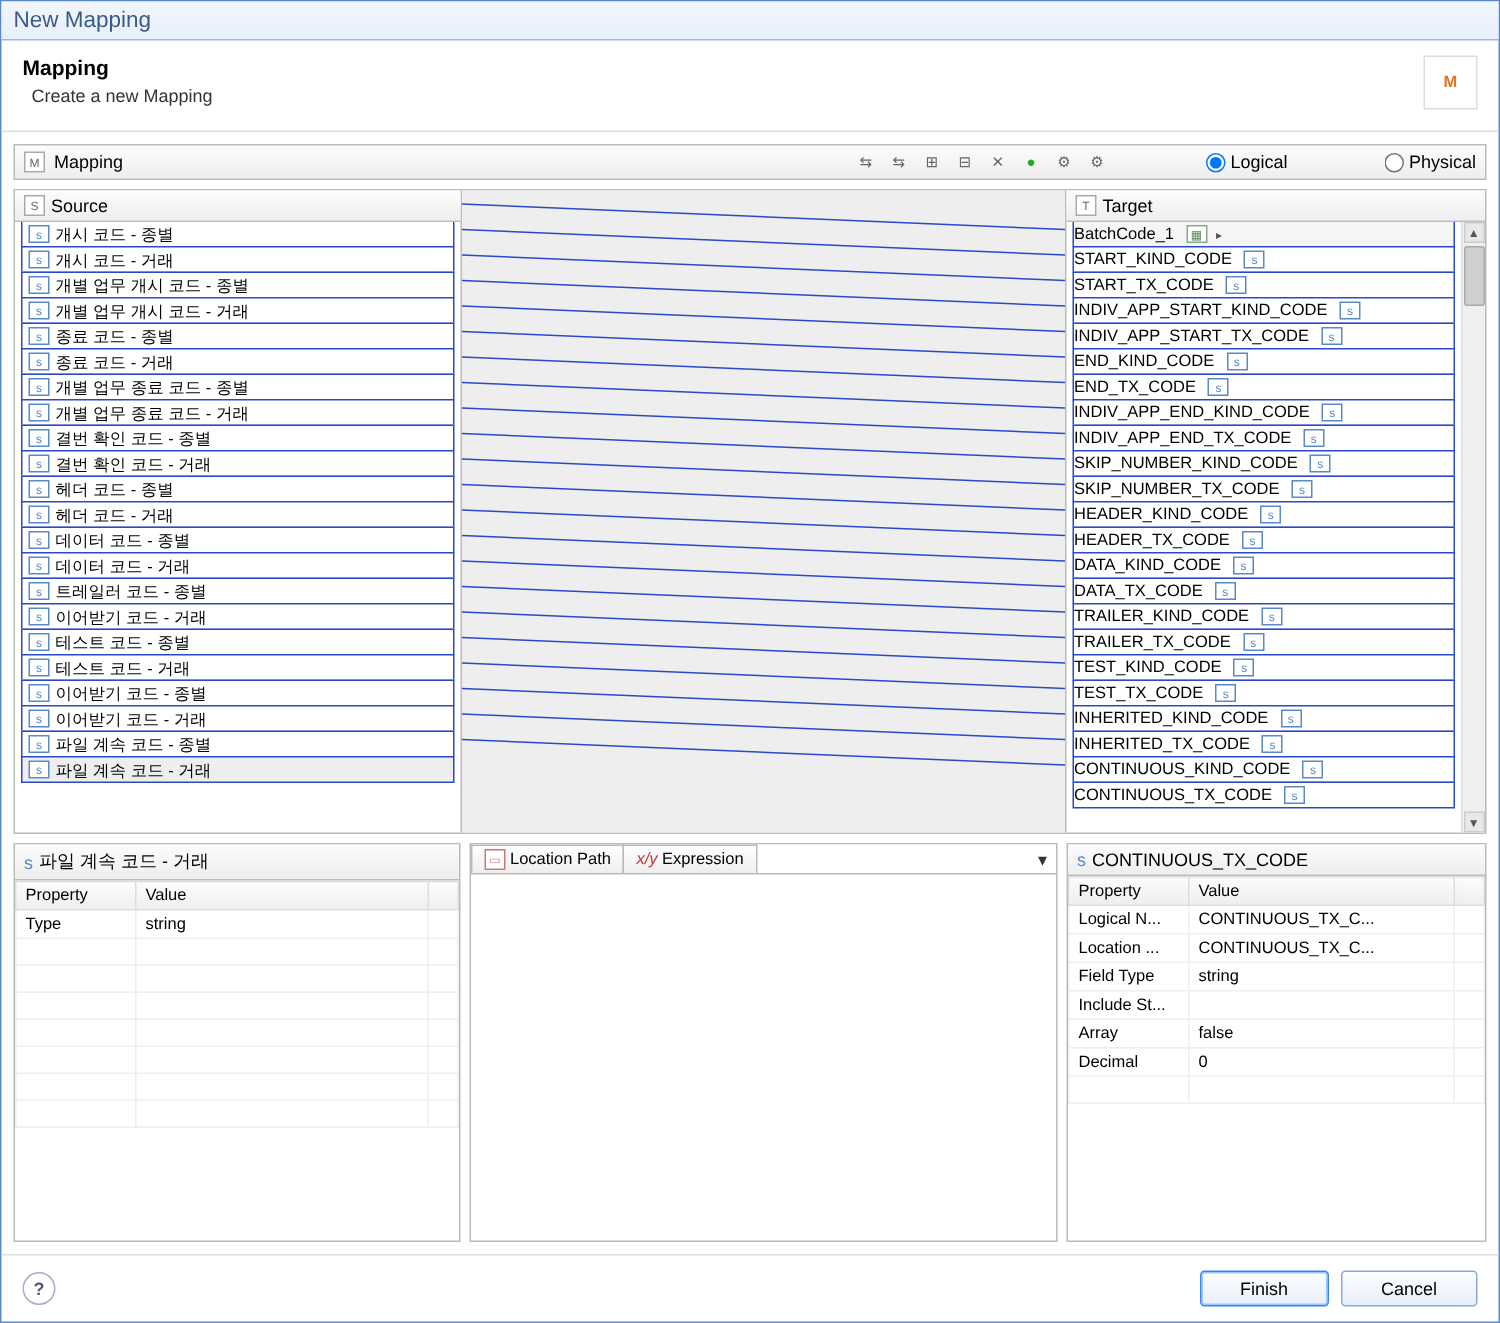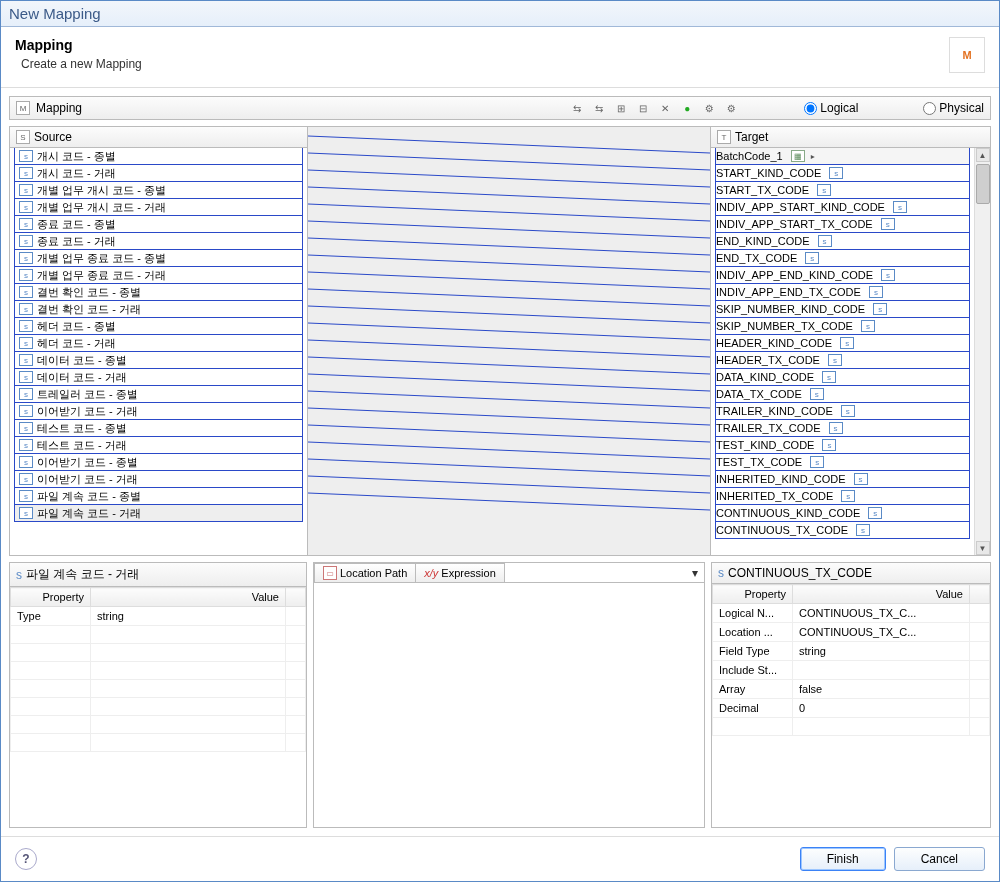--- a/index.html
+++ b/index.html
@@ -50,21 +50,21 @@
 .panel.mid { flex:1; }
 .panel.right { width: 280px; }
 .tabs { display:flex; }
 .tab { border:1px solid #bbb; border-bottom:none; padding:2px 8px; background:linear-gradient(#fff,#eee); font-size:11px; display:flex; align-items:center; gap:3px; }
 .tab + .tab { margin-left:-1px; }
 .panel.mid .phead { padding:0; background:#fff; border-bottom:1px solid #bbb; }
 .panel.mid .phead .spacer { flex:1; }
 .panel.mid .phead .dd { padding:2px 6px; color:#333; }
 
 .proptable { width:100%; border-collapse:collapse; font-size:11px; }
-.proptable th { text-align:right; font-weight:normal; background:linear-gradient(#fcfcfc,#eee); border:1px solid #ddd; padding:3px 6px; }
+.proptable th { text-align:left; font-weight:normal; background:linear-gradient(#fcfcfc,#eee); border:1px solid #ddd; padding:3px 6px; }
 .proptable td { border:1px solid #eee; padding:3px 6px; height:18px; }
 .proptable td:first-child { width:80px; }
 
 .footer { border-top:1px solid #ddd; padding:10px 14px; display:flex; align-items:center; gap:8px; }
 .footer .help { width:22px; height:22px; border:1px solid #aac; border-radius:11px; display:flex; align-items:center; justify-content:center; color:#557; font-weight:bold; }
 .footer .spacer { flex:1; }
 .btn { min-width:82px; padding:4px 26px; border:1px solid #8aa8d0; background:linear-gradient(#fdfefe,#e6effa); border-radius:3px; font-size:12px; }
 .btn.primary { border-color:#3b82f6; box-shadow:0 0 0 1px #9cc6ff inset; }
 
 .iconbox { width:14px; height:14px; display:inline-flex; align-items:center; justify-content:center; border:1px solid #aaa; font-size:8px; color:#666; background:#fff; }

